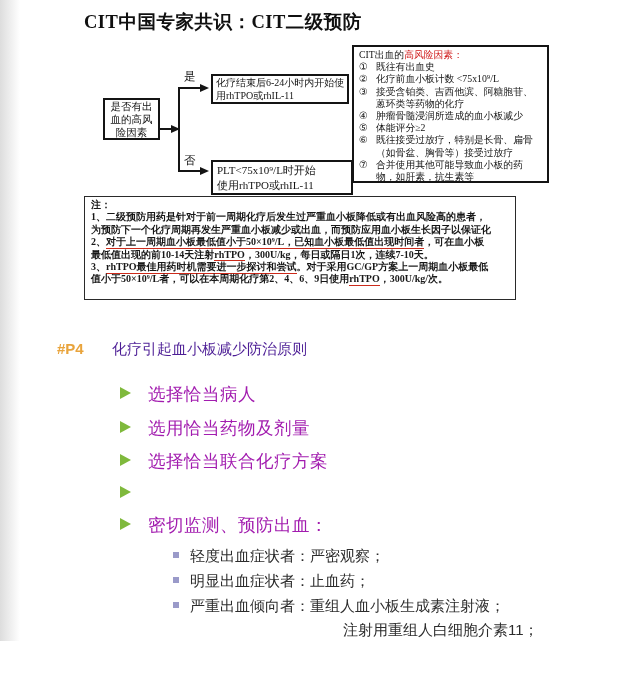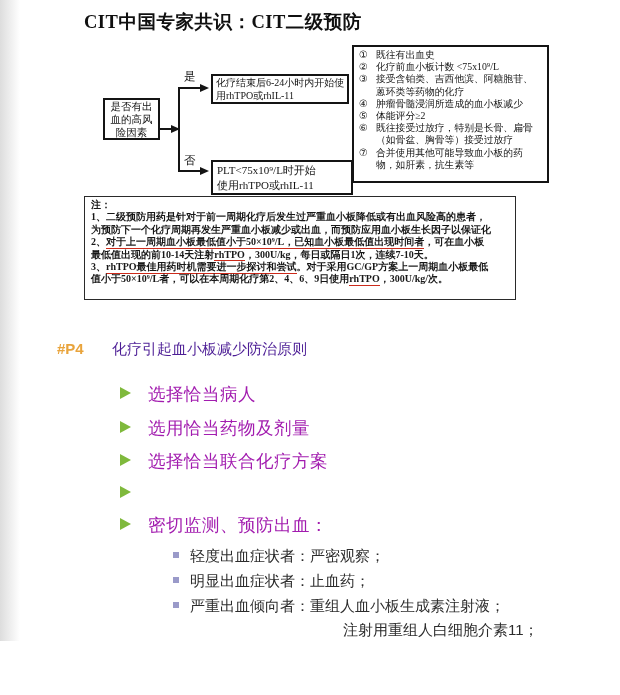--- a/index.html
+++ b/index.html
@@ -78,20 +78,21 @@
   <div class="fbox yesbox">
     <div class="fl">化疗结束后6-24小时内开始使</div>
     <div class="fl">用rhTPO或rhIL-11</div>
   </div>
   <div class="fbox nobox">
     <div class="fl">PLT&lt;75x10⁹/L时开始</div>
     <div class="fl">使用rhTPO或rhIL-11</div>
   </div>
 
   <div class="fbox riskbox">
+    <div class="rtitle"><span>CIT出血的</span><span class="red">高风险因素：</span></div>
     <div class="ritem">
       <span class="num">①</span>
       <span class="txt">既往有出血史</span>
     </div>
     <div class="ritem">
       <span class="num">②</span>
       <span class="txt">化疗前血小板计数 &lt;75x10⁹/L</span>
     </div>
     <div class="ritem">
       <span class="num">③</span>

